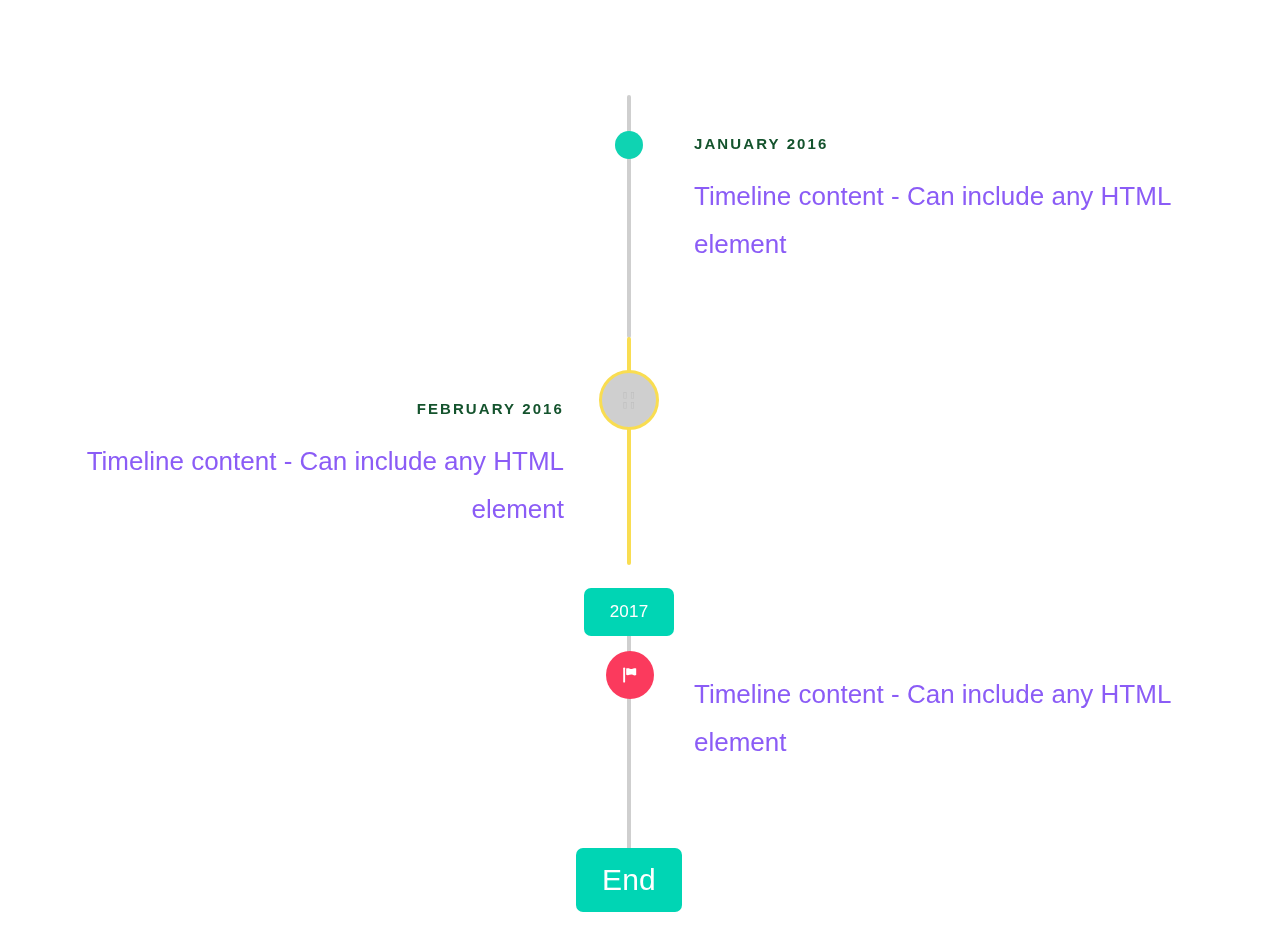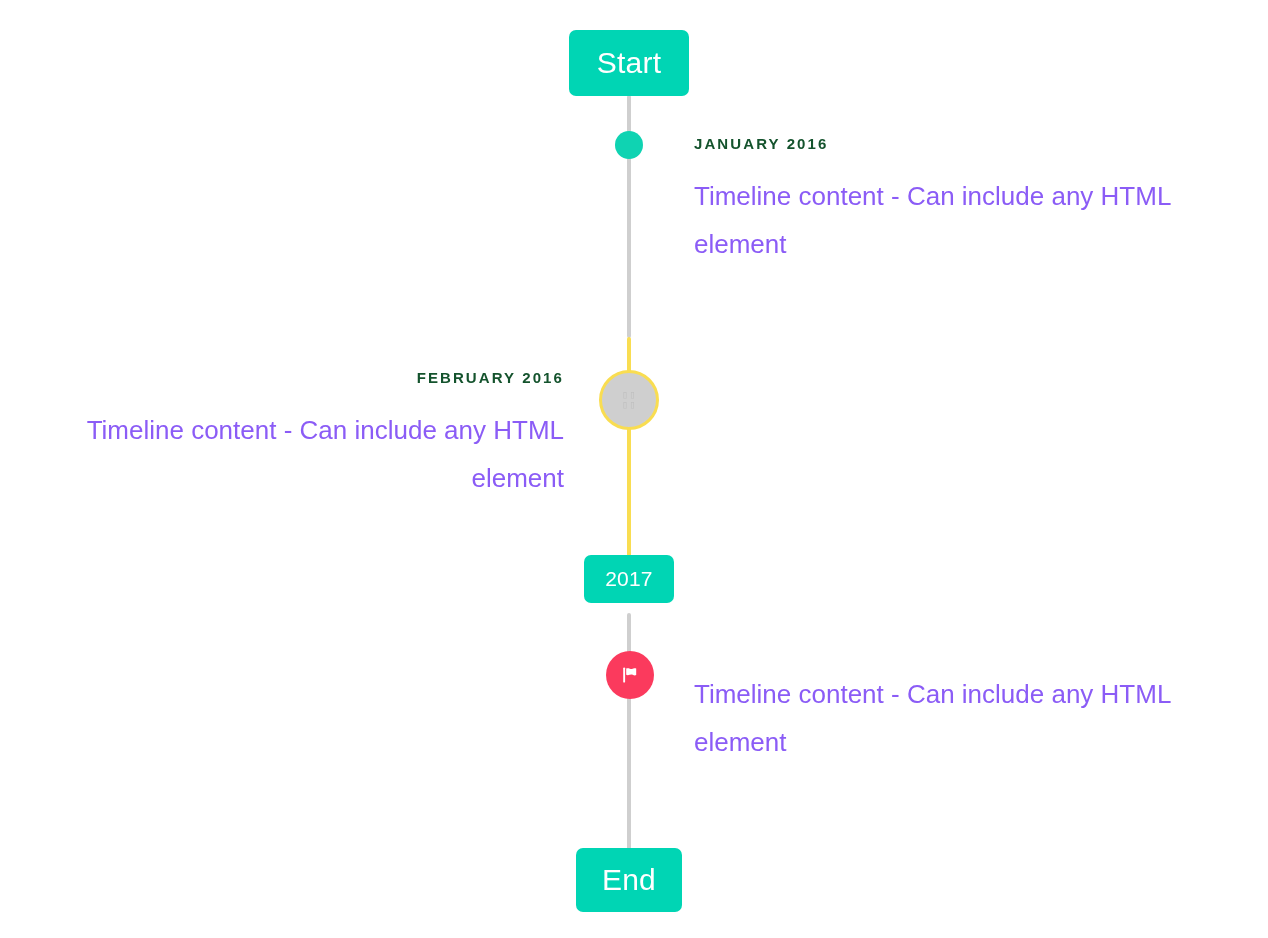--- a/index.html
+++ b/index.html
@@ -52,23 +52,23 @@
     left: 569px; top: 30px;
     width: 120px; height: 66px;
     font-size: 30px;
   }
   .cap-end {
     left: 576px; top: 848px;
     width: 106px; height: 64px;
     font-size: 30px;
   }
   .cap-year {
-    left: 584px; top: 555px;
+    left: 584px; top: 588px;
     width: 90px; height: 48px;
-    font-size: 21px;
+    font-size: 17px;
   }
 
   
   .marker {
     position: absolute;
     border-radius: 50%;
     display: flex;
     align-items: center;
     justify-content: center;
     cursor: pointer;
@@ -122,38 +122,36 @@
 
   .entry-right {
     left: 694px;
     width: 540px;
     text-align: left;
   }
   .entry-left {
     left: 34px;
     width: 530px;
     text-align: right;
+    margin-top: 31px;
   }
 
   .entry-jan { top: 134px; }
   .entry-feb { top: 368px; }
   .entry-mar { top: 652px; }
 </style>
 </head>
 <body>
 
 <div class="timeline">
 
   <div class="axis-seg axis-gray-top"></div>
   <div class="axis-seg axis-yellow"></div>
   <div class="axis-seg axis-gray-bottom"></div>
 
-  <div class="cap cap-start">
-    <span>Start</span>
-  </div>
 
   <div class="marker marker-dot">
     <span></span>
   </div>
   <div class="entry entry-right entry-jan">
     <div class="entry-label">JANUARY 2016</div>
     <div class="entry-body">Timeline content - Can include any HTML element</div>
   </div>
 
   <div class="marker marker-ring">

